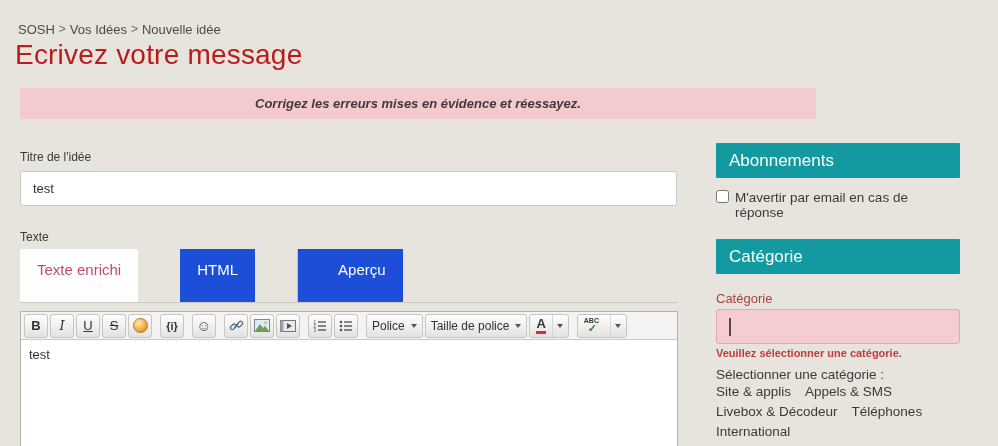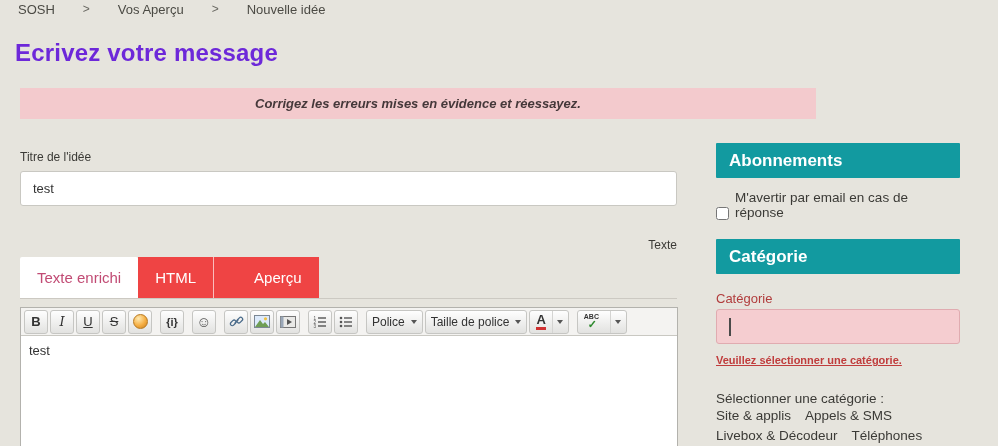--- a/index.html
+++ b/index.html
@@ -2,37 +2,37 @@
 <html><head>
 <meta charset="utf-8">
 <style>
   * { margin:0; padding:0; box-sizing:border-box; }
   body { background:#e6e4dd; }
   .page {
     position:relative; width:998px; height:446px; overflow:hidden;
     background:#e6e4dd; font-family:"Liberation Sans", sans-serif; color:#3b3a36;
   }
   
-  .breadcrumb { position:absolute; left:18px; top:2px; display:flex; align-items:flex-start; gap:28px; font-size:13px; color:#4b4a44; }
+  .breadcrumb { position:absolute; left:18px; top:22px; display:flex; align-items:flex-start; gap:4px; font-size:13px; color:#4b4a44; }
   .crumb-sep { font-size:12px; color:#6b6a64; }
   
-  .page-title { position:absolute; left:15px; top:39px; font-size:24px; font-weight:bold; color:#6d28d9; letter-spacing:.2px; }
+  .page-title { position:absolute; left:15px; top:39px; font-size:28px; font-weight:normal; color:#b91c1c; letter-spacing:.2px; }
   
   .error-banner { position:absolute; left:20px; top:88px; width:796px; height:31px; background:#f3cacd;
     display:flex; align-items:center; justify-content:center; font-size:13px; font-weight:bold; font-style:italic; color:#45383a; }
   
   .main { position:absolute; left:20px; top:150px; width:657px; }
   .field-label { font-size:12px; color:#3b3a36; }
   .title-input { margin-top:7px; width:657px; height:35px; border:1px solid #c9c8c2; border-radius:3px;
     background:#fff; padding:0 12px; font-size:13px; color:#333; font-family:"Liberation Sans",sans-serif; }
-  .texte-label { margin-top:32px;text-align:right; }
+  .texte-label { margin-top:24px; }
   .tabs { margin-top:5px; display:flex; border-bottom:1px solid #ccc9c2; }
-  .tab { line-height:41px; height:41px; padding:0 17px; font-size:15px; cursor:default; }
+  .tab { line-height:41px; height:53px; padding:0 17px; font-size:15px; cursor:default; }
   .tab-active { background:#fff; color:#c14b74; border-radius:2px 2px 0 0; }
-  .tab-teal { background:#ef4444; color:#fff; }
+  .tab-teal { background:#1d4ed8; color:#fff;margin-left:42px; }
   .tab-sep { border-left:1px solid rgba(255,255,255,.65);padding-left:40px; }
   
   .editor { margin-top:8px; width:658px; border:1px solid #b3b2ad; background:#fff; }
   .toolbar { height:28px; background:#f4f3f1; border-bottom:1px solid #c9c8c2; display:flex; align-items:center; padding:0 3px; }
   .tb-group { display:flex; gap:2px; margin-right:8px; }
   .tb-btn { width:24px; height:24px; border:1px solid #c6c6c3; border-radius:3px;
     background:linear-gradient(#fefefe,#e2e2e0); display:flex; align-items:center; justify-content:center;
     font-size:13px; color:#333; }
   .g-bold { font-weight:bold; }
   .g-italic { font-style:italic; font-family:"DejaVu Serif",serif; }
@@ -48,43 +48,43 @@
   .tb-split { display:flex; height:24px; border:1px solid #c6c6c3; border-radius:3px; background:linear-gradient(#fefefe,#e2e2e0); }
   .split-main { display:flex; align-items:center; justify-content:center; padding:0 6px; border-right:1px solid #d4d4d2; }
   .split-caret { width:15px; display:flex; align-items:center; justify-content:center; }
   .color-a { font-size:13px; font-weight:bold; color:#333; border-bottom:3px solid #d03131; line-height:14px; }
   .abc-stack { position:relative; width:20px; height:18px; }
   .abc-txt { position:absolute; top:0; left:0; font-size:7px; font-weight:bold; color:#333; letter-spacing:0; }
   .abc-check { position:absolute; top:5px; left:4px; font-size:11px; color:#2f8a2f; font-weight:bold; }
   .editor-body { height:150px; background:#fff; padding:7px 8px; font-size:13px; color:#333; }
   
   .sidebar { position:absolute; left:716px; top:143px; width:244px; }
-  .band { height:35px; background:#129aa0; color:#fff; font-weight:bold; font-size:17px; line-height:35px; padding-left:13px; border-radius:1px; }
+  .band { height:35px; background:#129aa0; color:#fff; font-weight:normal; font-size:17px; line-height:35px; padding-left:13px; border-radius:1px; }
   .band-cats { margin-top:19px; }
-  .chk-row { margin-top:12px; display:flex; align-items:flex-end; gap:6px; font-size:13.5px; color:#3b3a36; }
+  .chk-row { margin-top:12px; display:flex; align-items:flex-start; gap:6px; font-size:13.5px; color:#3b3a36; }
   .chk-row input { width:13px; height:13px; margin:0; }
   .cat-label { margin-top:17px; font-size:13px; color:#b13c3c; }
   .cat-input { position:relative; margin-top:3px; width:244px; height:35px; background:#f5cdd0; border:1px solid #e0abb0; border-radius:3px; }
   .caret-bar { position:absolute; left:12px; top:8px; width:2px; height:18px; background:#4a4a4a; }
-  .cat-error { margin-top:10px; font-size:11px; font-weight:bold; color:#c03c3c;text-decoration:underline; }
-  .cat-prompt { margin-top:25px; font-size:13.5px; color:#3b3a36; }
+  .cat-error { margin-top:3px; font-size:11px; font-weight:bold; color:#c03c3c; }
+  .cat-prompt { margin-top:8px; font-size:13.5px; color:#3b3a36; }
   .link-row { display:flex; gap:14px; line-height:20px; font-size:13.5px; color:#3b3a36; }
   .link-row:first-of-type { margin-top:3px; }
   .cat-link { cursor:pointer;text-align:right; }
   svg { display:block; }
 </style>
 </head>
 <body>
 
 <div class="page">
 
   <div class="breadcrumb">
     <span>SOSH</span>
     <span class="crumb-sep">&gt;</span>
-    <span>Vos Aperçu</span>
+    <span>Vos Idées</span>
     <span class="crumb-sep">&gt;</span>
     <span>Nouvelle idée</span>
   </div>
 
   <div class="page-title">Ecrivez votre message</div>
 
   <div class="error-banner">
     <span>Corrigez les erreurs mises en évidence et réessayez.</span>
   </div>
 

